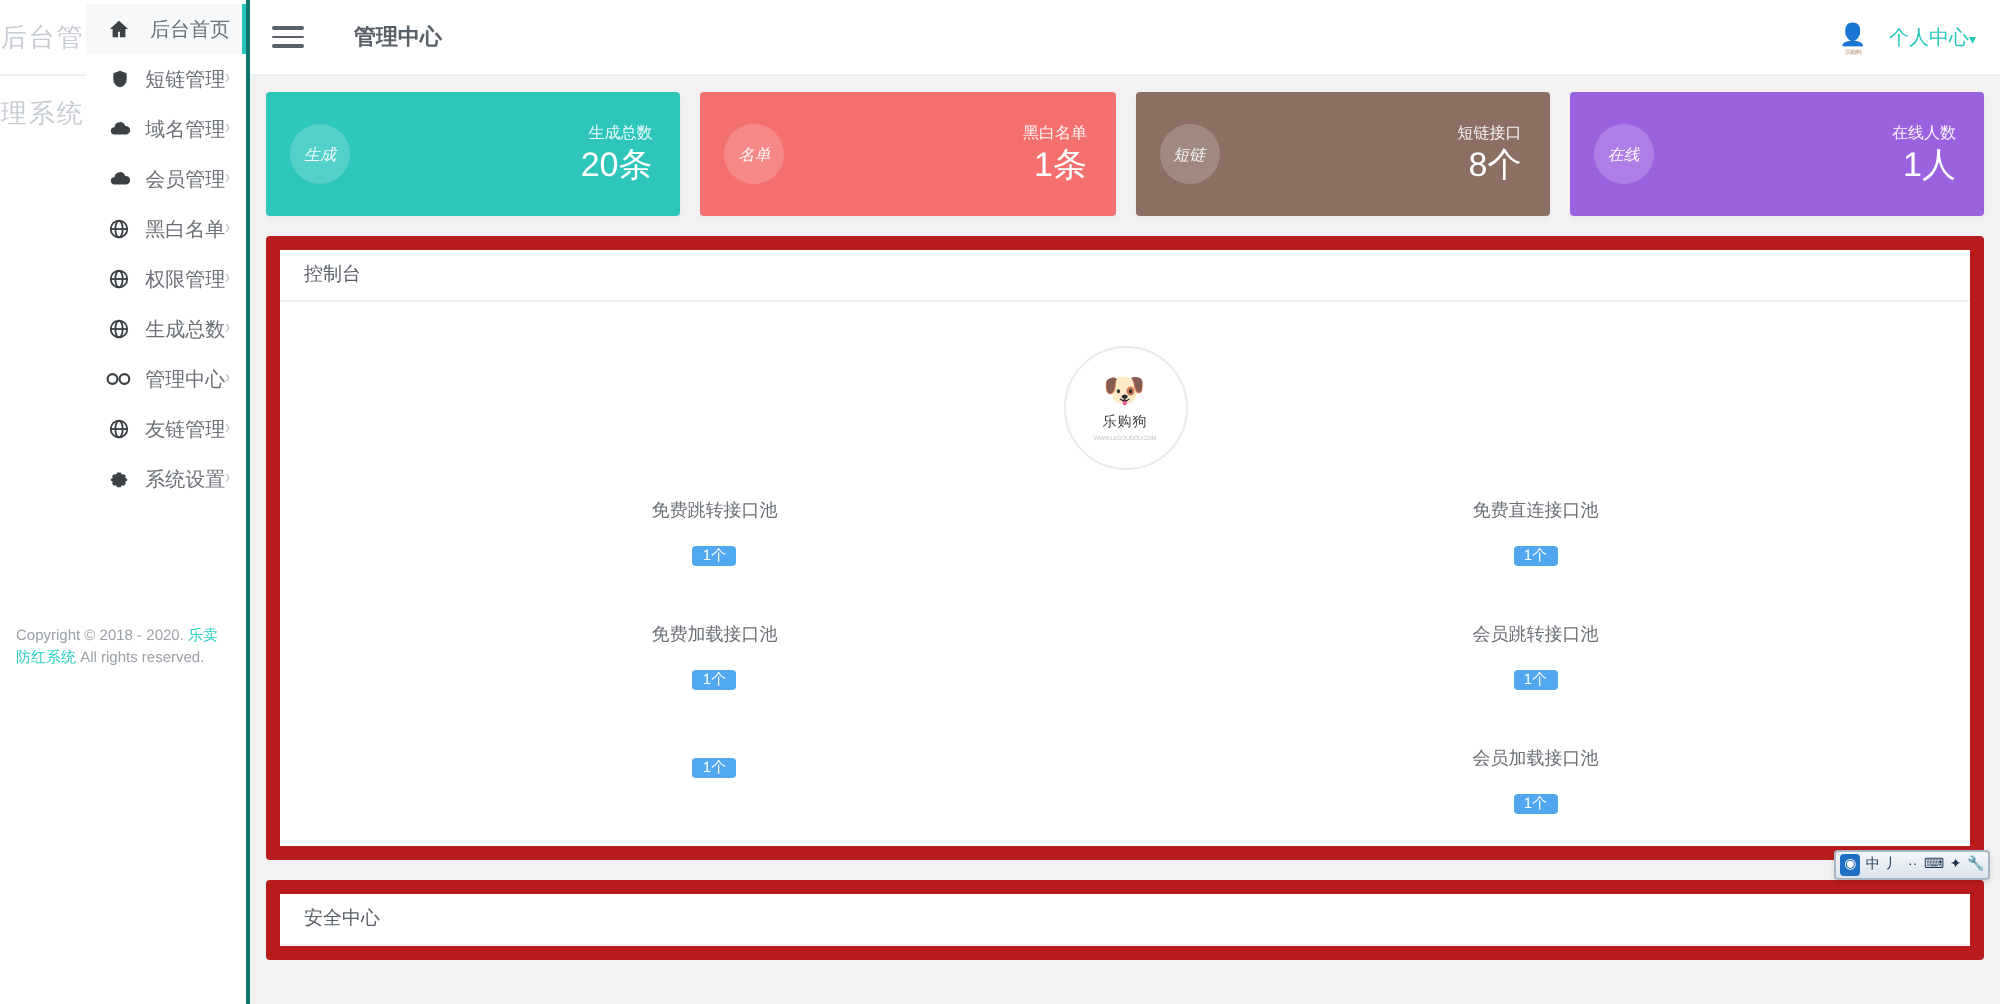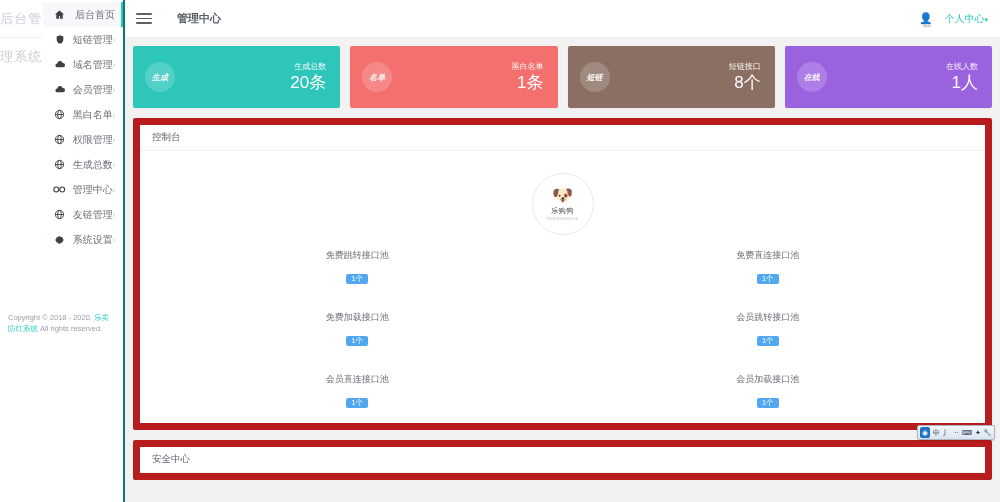--- a/index.html
+++ b/index.html
@@ -155,21 +155,20 @@
   }
   .card-badge {
     width: 30px; height: 30px;
     border-radius: 50%;
     background: rgba(255,255,255,.18);
     display: flex; align-items: center; justify-content: center;
     font-size: 8px;
     font-style: italic;
     color: rgba(255,255,255,.92);
     flex-shrink: 0;
-    font-weight: bold;
   }
   .card-right {
     margin-left: auto;
     text-align: right;
   }
   .card-label {
     font-size: 8px;
     color: rgba(255,255,255,.92);
     margin-bottom: 2px;
   }
@@ -454,21 +453,21 @@
               <div class="brand-face">🐶</div>
               <div class="brand-name">乐购狗</div>
               <div class="brand-url">WWW.LEGOUGOU.COM</div>
             </div>
           </div>
           <div class="pools" id="pools">
               <div class="pool"><div class="pool-label">免费跳转接口池</div><span class="pool-badge">1个</span></div>
               <div class="pool"><div class="pool-label">免费直连接口池</div><span class="pool-badge">1个</span></div>
               <div class="pool"><div class="pool-label">免费加载接口池</div><span class="pool-badge">1个</span></div>
               <div class="pool"><div class="pool-label">会员跳转接口池</div><span class="pool-badge">1个</span></div>
-              <div class="pool"><div class="pool-label">会员直连接口池</div><span class="pool-badge">1个</span></div>
+              <div class="pool"><span class="pool-badge">1个</span></div>
               <div class="pool"><div class="pool-label">会员加载接口池</div><span class="pool-badge">1个</span></div>
             </div>
         </div>
       </div>
 
       <div class="panel">
         <div class="panel-head">
           <span>安全中心</span>
         </div>
       </div>

